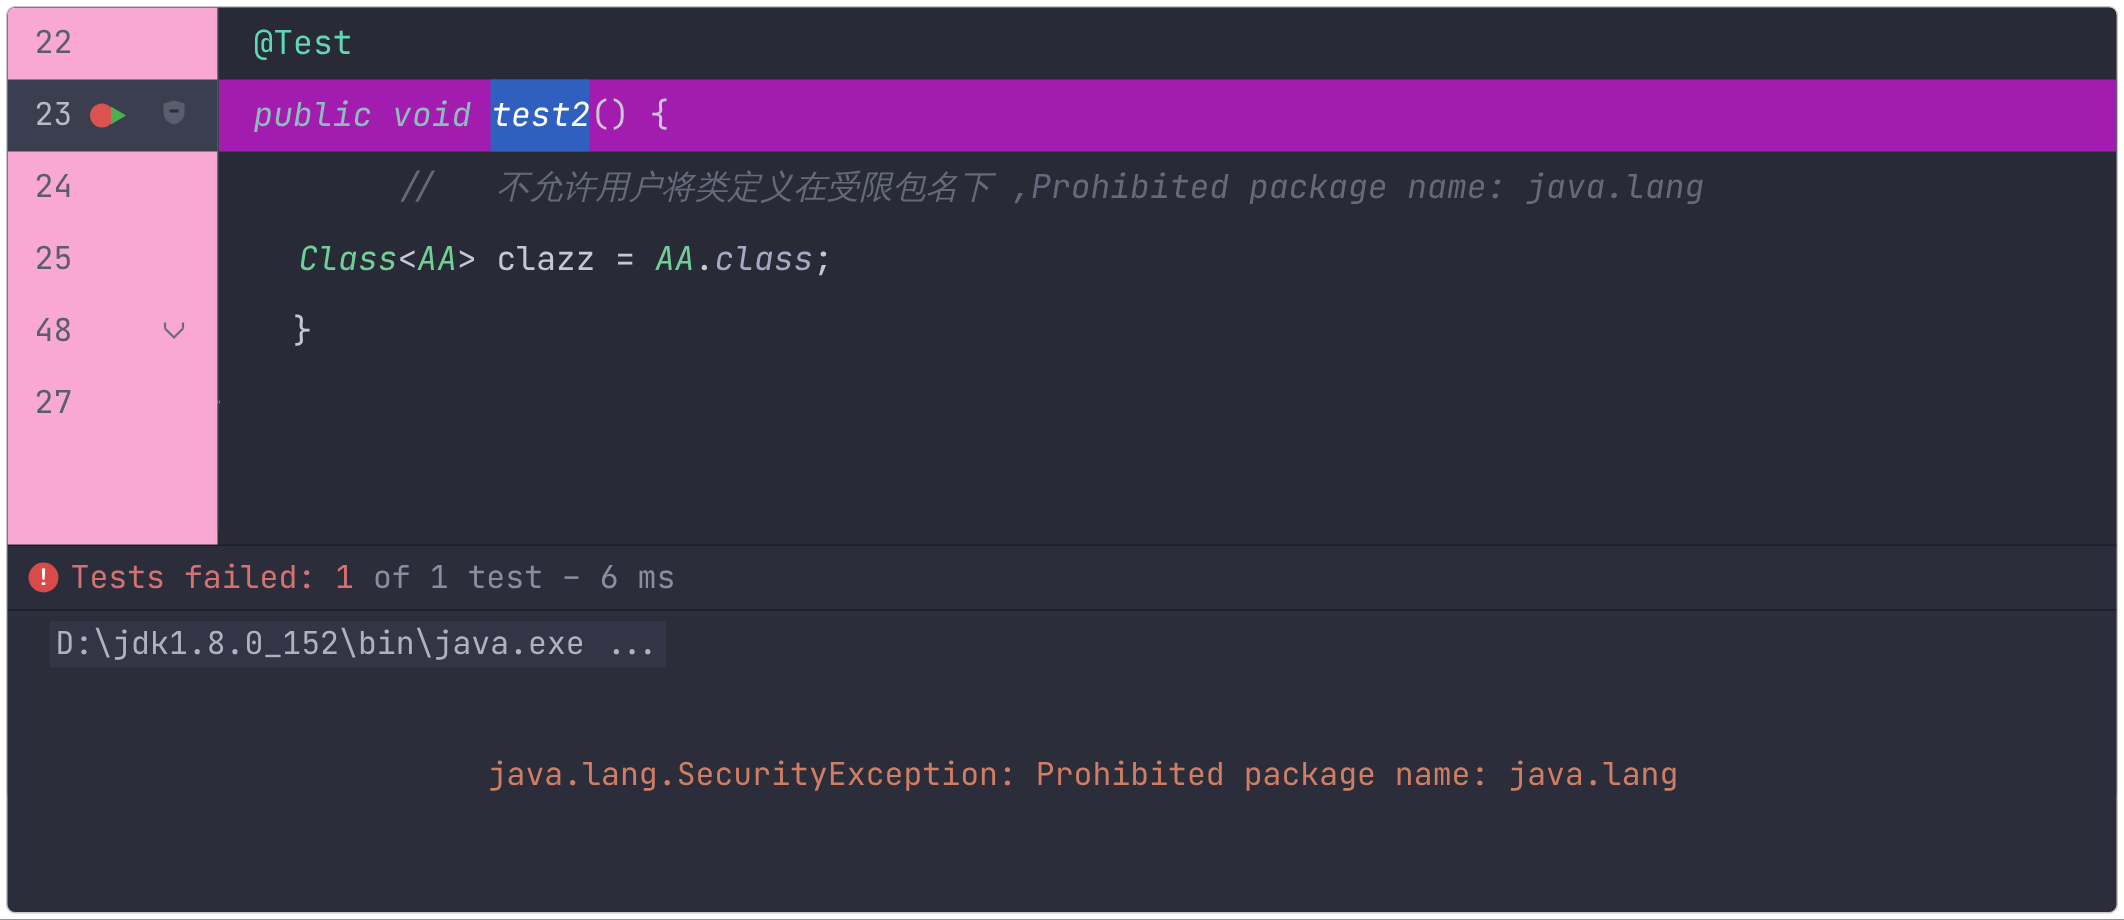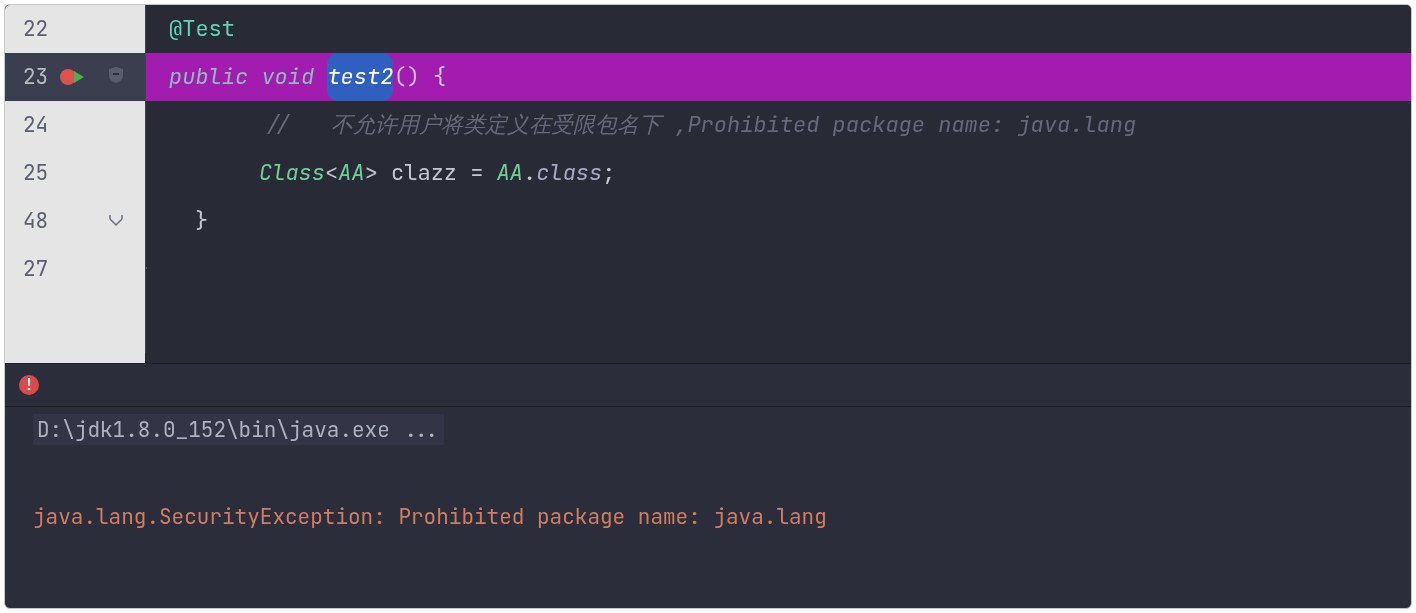--- a/index.html
+++ b/index.html
@@ -20,21 +20,21 @@
 }
 .editor {
   background: #282a36;
   height: 358px;
   display: flex;
   font-size: 22px;
   line-height: 48px;
 }
 .gutter {
   width: 140px;
-  background: #e5e5e5;
+  background: #f9a8d4;
   border-right: 0;
   flex-shrink: 0;
 }
 .gutter-row {
   display: flex;
   align-items: center;
   height: 48px;
   padding-left: 18px;
 }
 .gutter-row.hl { background: #3b3e4f; }
@@ -68,21 +68,21 @@
   height: 48px;
   display: flex;
   align-items: center;
   padding-left: 24px;
   white-space: pre;
   color: #c5c8d4;
 }
 .code-row.hl { background: #a21caf; }
 .anno { color: #5fd7b5; }
 .kw { color: #8fbcbb; font-style: italic; }
-.mname { color: #c5c8d4; font-style: italic; border-radius: 11px; }
+.mname { color: #c5c8d4; font-style: italic; }
 .sel { background: #2f5fbf; color: #fff; padding: 0 0; }
 .comment { color: #65697a; font-style: italic; }
 .clsname { color: #6fcf97; font-style: italic; }
 .cls-kw { color: #a8a8c2; font-style: italic; }
 .generic { color: #6fcf97; font-style: italic; }
 .punct { color: #c5c8d4; }
 
 .console {
   background: #2b2d3a;
   color: #aeb2c0;
@@ -119,20 +119,21 @@
 }
 .cmd-row .cmd {
   background: #333546;
   padding: 2px 4px;
 }
 .exc-row {
   margin-top: 52px;
   padding-left: 28px;
   color: #cf7e63;
   font-size: 21px;
+  text-align: center;
 }
 .run-icon svg, .break-icon svg { display: block; }
 </style>
 </head>
 <body>
 
 <div class="frame">
   <div class="editor">
     <div class="gutter">
       <div class="gutter-row">
@@ -176,29 +177,32 @@
       <div class="gutter-row">
         <span class="ln">27</span>
       </div>
     </div>
 
     <div class="code-area">
       <div class="vline"></div>
       <div class="code-row"><span class="anno">@Test</span></div>
       <div class="code-row hl"><span class="kw">public</span><span> </span><span class="kw">void</span><span> </span><span class="mname sel">test2</span><span class="punct">() {</span></div>
       <div class="code-row" style="padding-left:120px;"><span class="comment">//   不允许用户将类定义在受限包名下 ,Prohibited package name: java.lang</span></div>
-      <div class="code-row" style="padding-left:114px;"><span class="clsname">Class</span><span class="punct">&lt;</span><span class="generic">AA</span><span class="punct">&gt;</span><span class="punct"> clazz = </span><span class="clsname">AA</span><span class="punct">.</span><span class="cls-kw">class</span><span class="punct">;</span></div>
+      <div class="code-row" style="padding-left:54px;"><span class="clsname">Class</span><span class="punct">&lt;</span><span class="generic">AA</span><span class="punct">&gt;</span><span class="punct"> clazz = </span><span class="clsname">AA</span><span class="punct">.</span><span class="cls-kw">class</span><span class="punct">;</span></div>
       <div class="code-row" style="padding-left:50px;"><span class="punct">}</span></div>
       <div class="code-row" style="padding-left:0;"><span class="punct" style="margin-left:-10px;">}</span></div>
     </div>
   </div>
 
   <div class="console">
     <div class="status-bar">
       <span class="err-icon">!</span>
+      <span>
+        <span class="err-txt">Tests failed: </span><span class="err-txt">1</span><span class="muted"> of </span><span class="muted">1</span><span class="muted"> test – </span><span class="muted">6 ms</span>
+      </span>
     </div>
     <div class="cmd-row">
       <span class="cmd">D:\jdk1.8.0_152\bin\java.exe ...</span>
     </div>
     <div class="exc-row">
       <span>java.lang.SecurityException: Prohibited package name: java.lang</span>
     </div>
   </div>
 </div>
 

